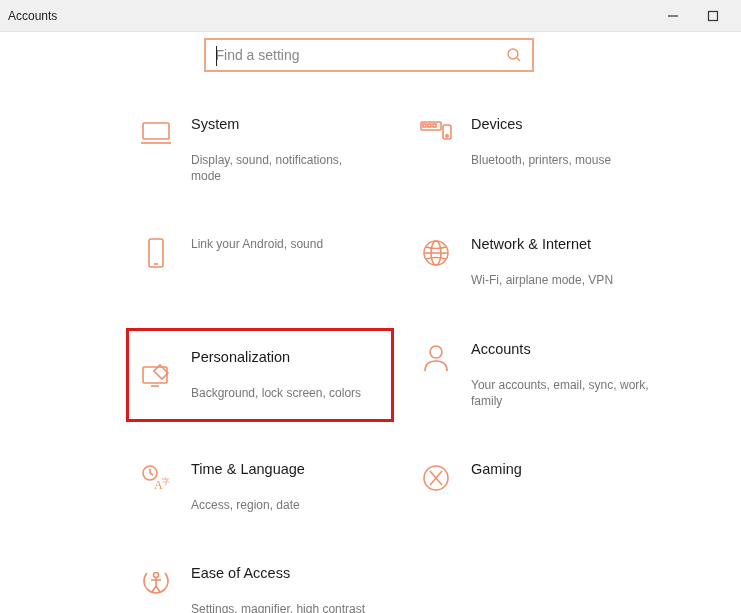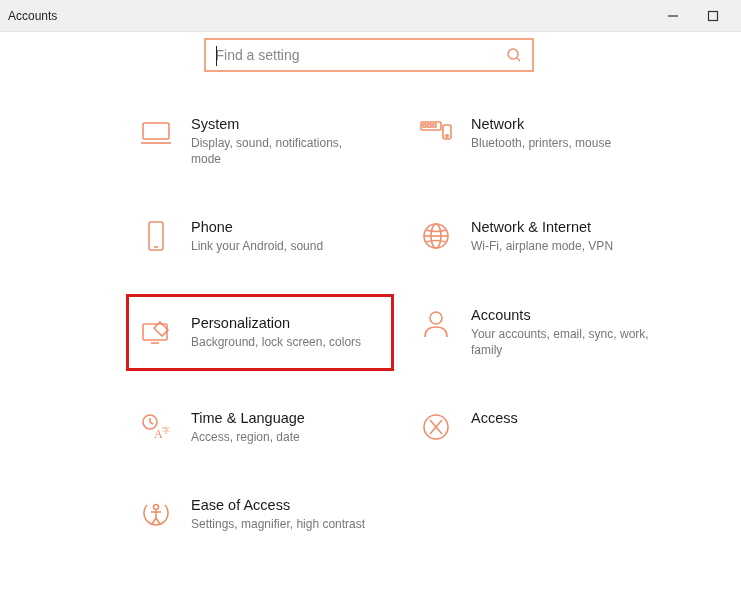--- a/index.html
+++ b/index.html
@@ -94,21 +94,21 @@
   }
   .tile-icon {
     width: 34px;
     height: 34px;
     flex: 0 0 34px;
     display: flex;
     align-items: center;
     justify-content: center;
   }
   .tile-icon svg { stroke: #f08f6b; fill: none; }
-  .tile-text { display: flex; flex-direction: column; gap: 3px; }
+  .tile-text { display: flex; flex-direction: column; gap: 20px; }
   .tile-title { font-size: 14.5px; color: #1b1b1b; }
   .tile-sub { font-size: 12px; color: #777; line-height: 1.35; max-width: 180px; }
 </style>
 </head>
 <body>
 
 <div class="titlebar">
   <span class="titlebar-title">Accounts</span>
   <div class="titlebar-spacer"></div>
   <div class="win-btn">
@@ -156,34 +156,33 @@
         <svg width="34" height="28" stroke-width="1.6">
           <rect x="2" y="3" width="20" height="8" rx="1"></rect>
           <rect x="4" y="5" width="3" height="3"></rect>
             <rect x="9" y="5" width="3" height="3"></rect>
             <rect x="14" y="5" width="3" height="3"></rect>
           <rect x="24" y="6" width="8" height="14" rx="2"></rect>
           <circle cx="28" cy="17" r="1.2"></circle>
         </svg>
       </div>
       <div class="tile-text">
-        <span class="tile-title">Network</span>
+        <span class="tile-title">Devices</span>
         <span class="tile-sub">Bluetooth, printers, mouse</span>
       </div>
     </div>
 
     <div class="tile">
       <div class="tile-icon">
         <svg width="22" height="32" stroke-width="1.6">
             <rect x="4" y="2" width="14" height="28" rx="2"></rect>
             <line x1="9" y1="27" x2="13" y2="27"></line>
           </svg>
       </div>
       <div class="tile-text">
-        <span class="tile-title">Phone</span>
         <span class="tile-sub">Link your Android, sound</span>
       </div>
     </div>
 
     <div class="tile">
       <div class="tile-icon">
         <svg width="30" height="30" stroke-width="1.6">
           <circle cx="15" cy="15" r="12"></circle>
           <ellipse cx="15" cy="15" rx="5" ry="12"></ellipse>
           <line x1="3" y1="15" x2="27" y2="15"></line>
@@ -242,21 +241,21 @@
     </div>
 
     <div class="tile">
       <div class="tile-icon">
         <svg width="30" height="30" stroke-width="1.6">
           <circle cx="15" cy="15" r="12"></circle>
           <path d="M9 8 L21 22 M21 8 L9 22"></path>
         </svg>
       </div>
       <div class="tile-text">
-        <span class="tile-title">Access</span>
+        <span class="tile-title">Gaming</span>
       </div>
     </div>
 
     <div class="tile">
       <div class="tile-icon">
         <svg width="30" height="30" stroke-width="1.6">
           <path d="M6 6 A12 12 0 1 0 24 6" fill="none"></path>
           <circle cx="15" cy="8" r="2.5"></circle>
           <line x1="15" y1="11" x2="15" y2="19"></line>
           <line x1="10" y1="13" x2="20" y2="13"></line>

